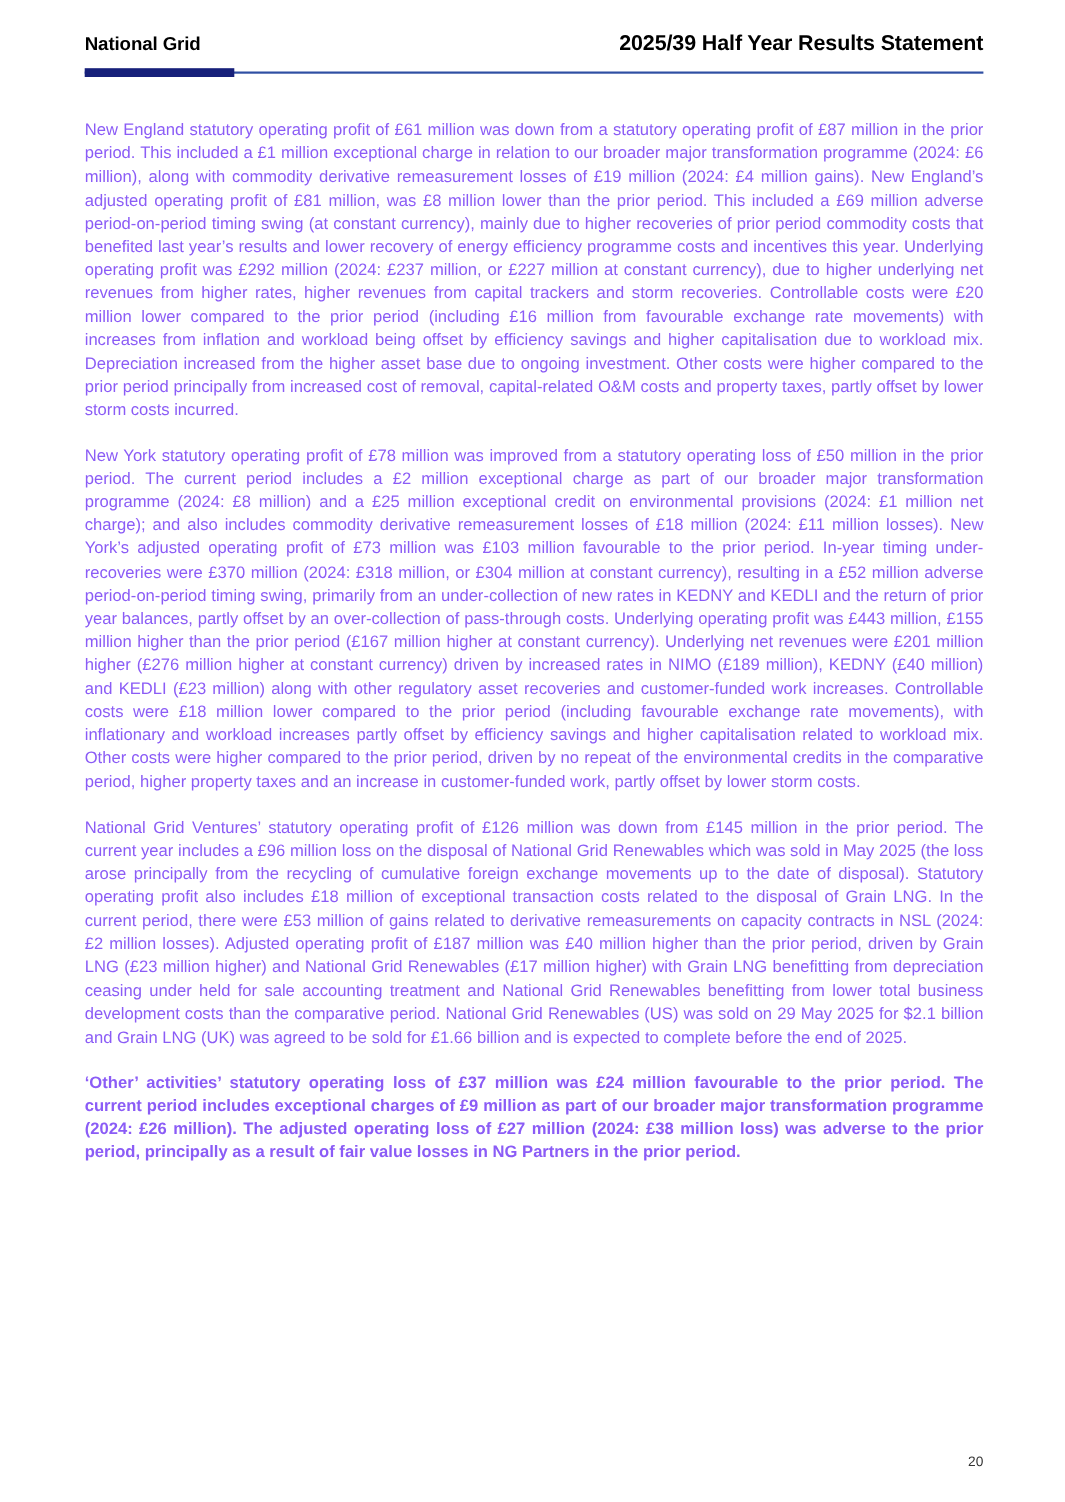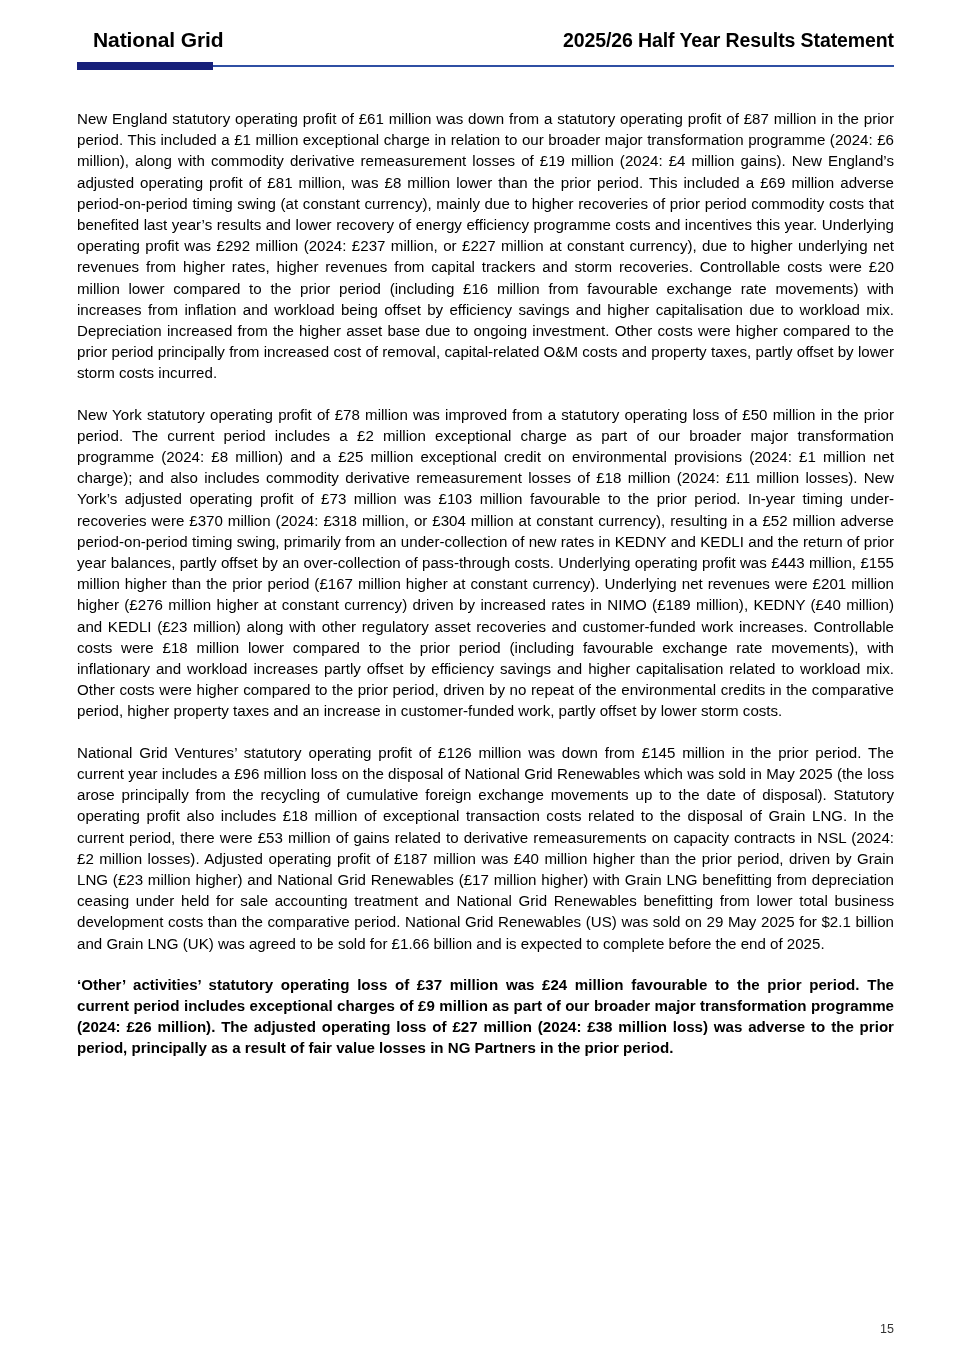--- a/index.html
+++ b/index.html
@@ -28,25 +28,24 @@
   .header {
     position: absolute;
     left: 77px;
     top: 28px;
     width: 817px;
     display: flex;
     align-items: baseline;
     justify-content: space-between;
   }
   .header-left {
-    font-size: 21px;
+    font-size: 17px;
     font-weight: bold;
     letter-spacing: -0.1px;
     white-space: nowrap;
-    margin-left: 16px;
   }
   .header-right {
     font-size: 19.5px;
     font-weight: bold;
     letter-spacing: -0.1px;
     white-space: nowrap;
   }
 
   
   .rule-wrap {
@@ -79,21 +78,21 @@
     left: 77px;
     top: 108px;
     width: 817px;
   }
   .body-text p {
     margin: 0 0 20px 0;
     font-size: 15.1px;
     line-height: 21.2px;
     text-align: justify;
     text-justify: inter-word;
-    color: #000000;
+    color: #8b5cf6;
     hyphens: none;
   }
   .body-text p:last-child {
     margin-bottom: 0;
     font-weight: bold;
   }
 
   
   .page-number {
     position: absolute;
@@ -104,30 +103,30 @@
     text-align: right;
   }
 </style>
 </head>
 <body>
 
 <div class="page">
 
   <div class="header">
     <div class="header-left">National Grid</div>
-    <div class="header-right">2025/26 Half Year Results Statement</div>
+    <div class="header-right">2025/39 Half Year Results Statement</div>
   </div>
 
   <div class="rule-wrap">
     <div class="rule-thin"></div>
     <div class="rule-thick"></div>
   </div>
 
   <div class="body-text">
     <p>New England statutory operating profit of £61 million was down from a statutory operating profit of £87 million in the prior period. This included a £1 million exceptional charge in relation to our broader major transformation programme (2024: £6 million), along with commodity derivative remeasurement losses of £19 million (2024: £4 million gains). New England’s adjusted operating profit of £81 million, was £8 million lower than the prior period. This included a £69 million adverse period-on-period timing swing (at constant currency), mainly due to higher recoveries of prior period commodity costs that benefited last year’s results and lower recovery of energy efficiency programme costs and incentives this year. Underlying operating profit was £292 million (2024: £237 million, or £227 million at constant currency), due to higher underlying net revenues from higher rates, higher revenues from capital trackers and storm recoveries. Controllable costs were £20 million lower compared to the prior period (including £16 million from favourable exchange rate movements) with increases from inflation and workload being offset by efficiency savings and higher capitalisation due to workload mix. Depreciation increased from the higher asset base due to ongoing investment. Other costs were higher compared to the prior period principally from increased cost of removal, capital-related O&amp;M costs and property taxes, partly offset by lower storm costs incurred.</p>
     <p>New York statutory operating profit of £78 million was improved from a statutory operating loss of £50 million in the prior period. The current period includes a £2 million exceptional charge as part of our broader major transformation programme (2024: £8 million) and a £25 million exceptional credit on environmental provisions (2024: £1 million net charge); and also includes commodity derivative remeasurement losses of £18 million (2024: £11 million losses). New York’s adjusted operating profit of £73 million was £103 million favourable to the prior period. In-year timing under-recoveries were £370 million (2024: £318 million, or £304 million at constant currency), resulting in a £52 million adverse period-on-period timing swing, primarily from an under-collection of new rates in KEDNY and KEDLI and the return of prior year balances, partly offset by an over-collection of pass-through costs. Underlying operating profit was £443 million, £155 million higher than the prior period (£167 million higher at constant currency). Underlying net revenues were £201 million higher (£276 million higher at constant currency) driven by increased rates in NIMO (£189 million), KEDNY (£40 million) and KEDLI (£23 million) along with other regulatory asset recoveries and customer-funded work increases. Controllable costs were £18 million lower compared to the prior period (including favourable exchange rate movements), with inflationary and workload increases partly offset by efficiency savings and higher capitalisation related to workload mix. Other costs were higher compared to the prior period, driven by no repeat of the environmental credits in the comparative period, higher property taxes and an increase in customer-funded work, partly offset by lower storm costs.</p>
     <p>National Grid Ventures’ statutory operating profit of £126 million was down from £145 million in the prior period. The current year includes a £96 million loss on the disposal of National Grid Renewables which was sold in May 2025 (the loss arose principally from the recycling of cumulative foreign exchange movements up to the date of disposal). Statutory operating profit also includes £18 million of exceptional transaction costs related to the disposal of Grain LNG. In the current period, there were £53 million of gains related to derivative remeasurements on capacity contracts in NSL (2024: £2 million losses). Adjusted operating profit of £187 million was £40 million higher than the prior period, driven by Grain LNG (£23 million higher) and National Grid Renewables (£17 million higher) with Grain LNG benefitting from depreciation ceasing under held for sale accounting treatment and National Grid Renewables benefitting from lower total business development costs than the comparative period. National Grid Renewables (US) was sold on 29 May 2025 for $2.1 billion and Grain LNG (UK) was agreed to be sold for £1.66 billion and is expected to complete before the end of 2025.</p>
     <p>‘Other’ activities’ statutory operating loss of £37 million was £24 million favourable to the prior period. The current period includes exceptional charges of £9 million as part of our broader major transformation programme (2024: £26 million). The adjusted operating loss of £27 million (2024: £38 million loss) was adverse to the prior period, principally as a result of fair value losses in NG Partners in the prior period.</p>
   </div>
 
-  <div class="page-number">15</div>
+  <div class="page-number">20</div>
 
 </div>
 
 </body></html>

